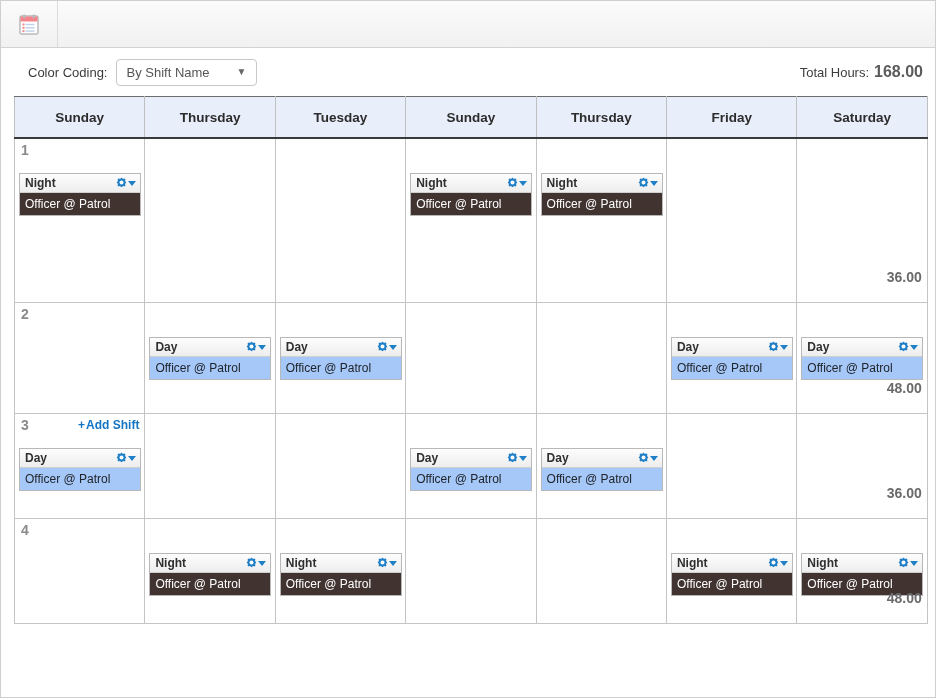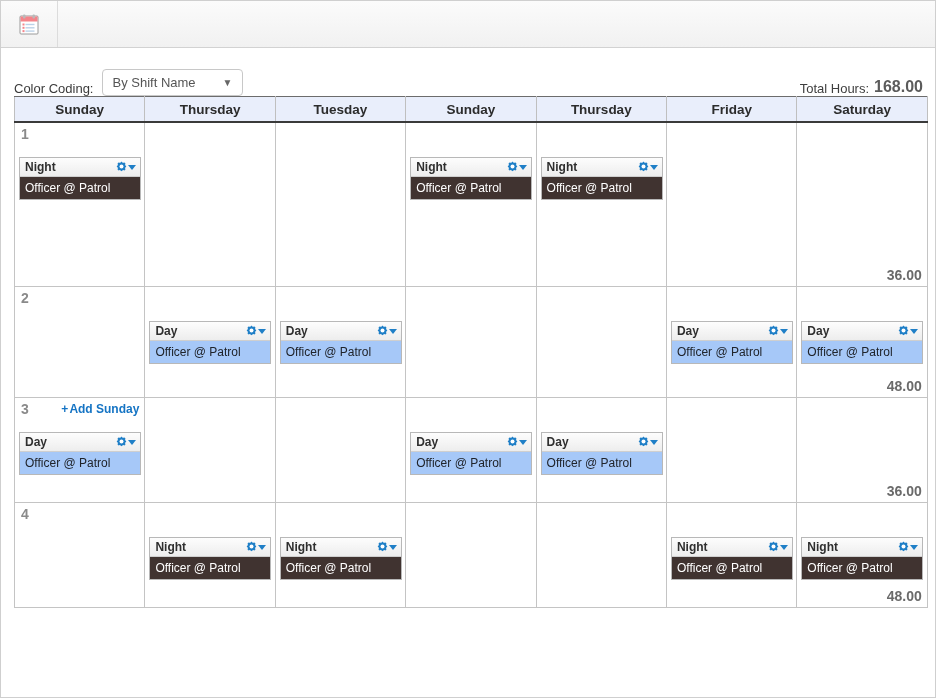--- a/index.html
+++ b/index.html
@@ -54,23 +54,24 @@
     color: #4b4b4b;
     letter-spacing: 0.1px;
   }
 
   
   .toolbar {
     height: 48px;
     flex: 0 0 48px;
     background: #ffffff;
     display: flex;
-    align-items: flex-end;
+    align-items: center;
     padding: 0 12px 0 13px;
     box-sizing: border-box;
+    margin-left: 14px;
   }
   .cc-label {
     font-size: 13px;
     color: #3a3a3a;
     margin-right: 8px;
   }
   .cc-select {
     width: 141px;
     height: 27px;
     box-sizing: border-box;
@@ -121,21 +122,21 @@
     background: #e9eefb;
     border-left: 1px solid #bfbfbf;
     border-right: 1px solid #bfbfbf;
     border-top: 1px solid #6c6c6c;
     border-bottom: 2px solid #3a3a3a;
     height: 24px;
     font-size: 13.5px;
     font-weight: bold;
     color: #2c2c2c;
     text-align: center;
-    padding: 0;
+    padding: 8px;
   }
 
   tbody td {
     border: 1px solid #c4c4c4;
     vertical-align: top;
     padding: 0;
     position: relative;
     background: #ffffff;
     height: 163px;
   }
@@ -217,21 +218,21 @@
     padding-left: 5px;
     box-sizing: border-box;
     font-size: 12px;
   }
   .shift-card.night .shift-body { background: #403330; color: #ffffff; }
   .shift-card.day   .shift-body { background: #a6c8f8; color: #20242b; }
 
   .week-total {
     position: absolute;
     right: 5px;
-    bottom: 3px;
+    bottom: 17px;
     font-size: 14px;
     font-weight: bold;
     color: #6a6a6a;
   }
 </style>
 </head>
 <body>
 
 <div class="app-frame">
 
@@ -457,21 +458,21 @@
                 </div>
                 <span class="week-total">48.00</span>
               </div>
             </td>
           </tr>
           <tr class="r-short">
             <td>
               <div class="cell-inner">
                 <div class="row-head">
                   <span class="row-num">3</span>
-                  <span class="add-shift"><span class="plus">+</span><span>Add Sunday</span></span>
+                  <span class="add-shift"><span class="plus">+</span><span>Add Shift</span></span>
                 </div>
                 <div class="shift-card day">
                   <div class="shift-head">
                     <span class="shift-name">Day</span>
                     <span class="gear-group">
                       <span class="gear-svg"><svg width="11" height="11" viewBox="0 0 11 11">
                           <path fill="#1f7fc7" d="M5.5 0.6l0.9 0.9a4 4 0 0 1 0.9 0.37l1.2-0.35 0.95 0.95-0.35 1.2a4 4 0 0 1 0.37 0.9l0.9 0.9-0.9 0.9a4 4 0 0 1-0.37 0.9l0.35 1.2-0.95 0.95-1.2-0.35a4 4 0 0 1-0.9 0.37l-0.9 0.9-0.9-0.9a4 4 0 0 1-0.9-0.37l-1.2 0.35-0.95-0.95 0.35-1.2a4 4 0 0 1-0.37-0.9l-0.9-0.9 0.9-0.9a4 4 0 0 1 0.37-0.9l-0.35-1.2 0.95-0.95 1.2 0.35a4 4 0 0 1 0.9-0.37z"></path>
                           <circle cx="5.5" cy="5.5" r="2" fill="#ffffff"></circle>
                         </svg></span>
                       <span class="gear-caret"></span>

